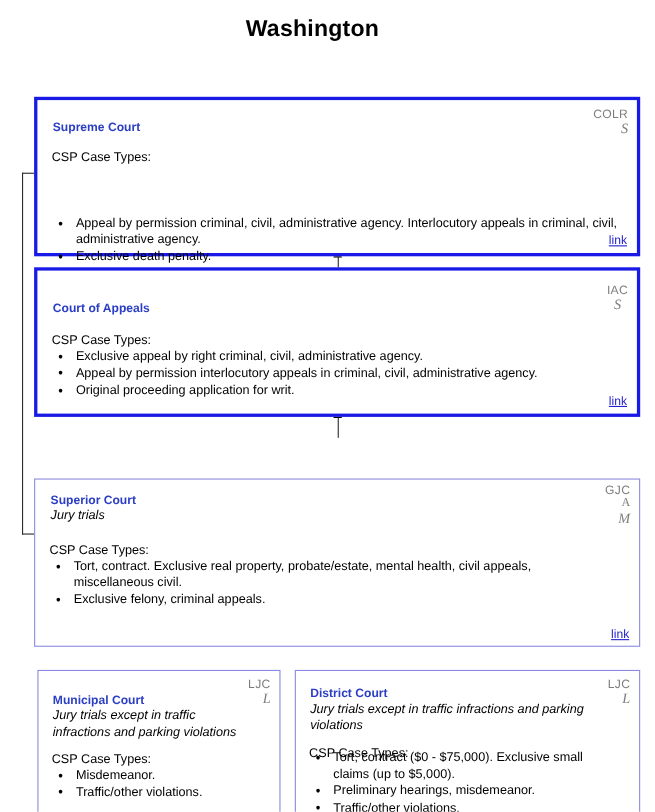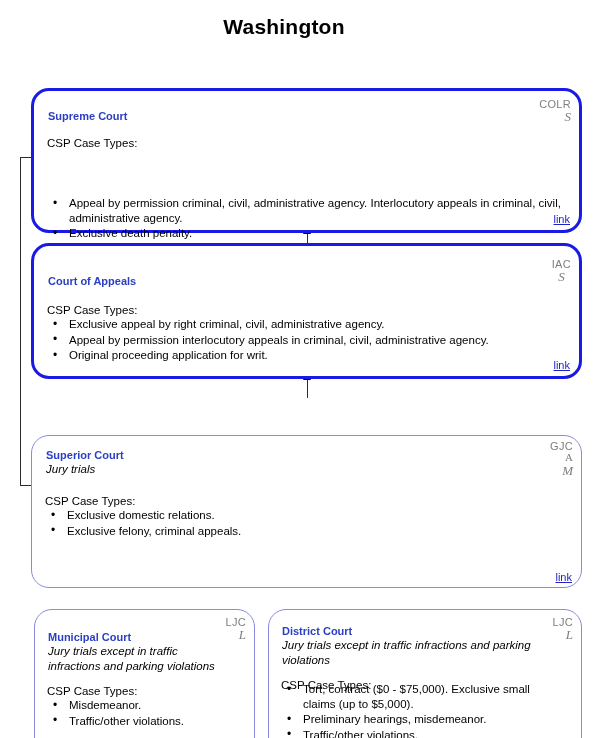--- a/index.html
+++ b/index.html
@@ -26,21 +26,21 @@
     font-weight: bold;
     color: #000000;
     letter-spacing: 0.2px;
   }
 
   
   .court-box {
     position: absolute;
     box-sizing: border-box;
     background: #ffffff;
-    border-radius: 18px;
+    border-radius: 0;
   }
   .court-box.thick {
     border: 3px solid #1a1ae6;
   }
   .court-box.thin {
     border: 1px solid #8a8ae0;
     margin-top: 37px;
   }
 
   .court-name {
@@ -214,21 +214,21 @@
     <span class="badge-sym">M</span>
   </div>
 
   <div class="court-name" style="position:absolute; left:14px; top:12px;">Superior Court</div>
 
   <div class="court-sub" style="position:absolute; left:14px; top:26px;">Jury trials</div>
 
   <div class="csp-label" style="position:absolute; left:13px; top:58px;">CSP Case Types:</div>
 
   <ul class="case-list" style="position:absolute; left:13px; top:72px; width:508px;">
-    <li>Exclusive domestic relations.</li>
+    <li>Tort, contract.  Exclusive real property, probate/estate, mental health, civil appeals, miscellaneous civil.</li>
     <li>Exclusive felony, criminal appeals.</li>
   </ul>
 
   <a class="court-link" style="bottom:4px;">link</a>
 </div>
 
 <div class="court-box thin" style="left:34px; top:572px; width:221px; height:156px;">
 
   <div class="badge" style="top:7px;">
     <span class="badge-code">LJC</span>

